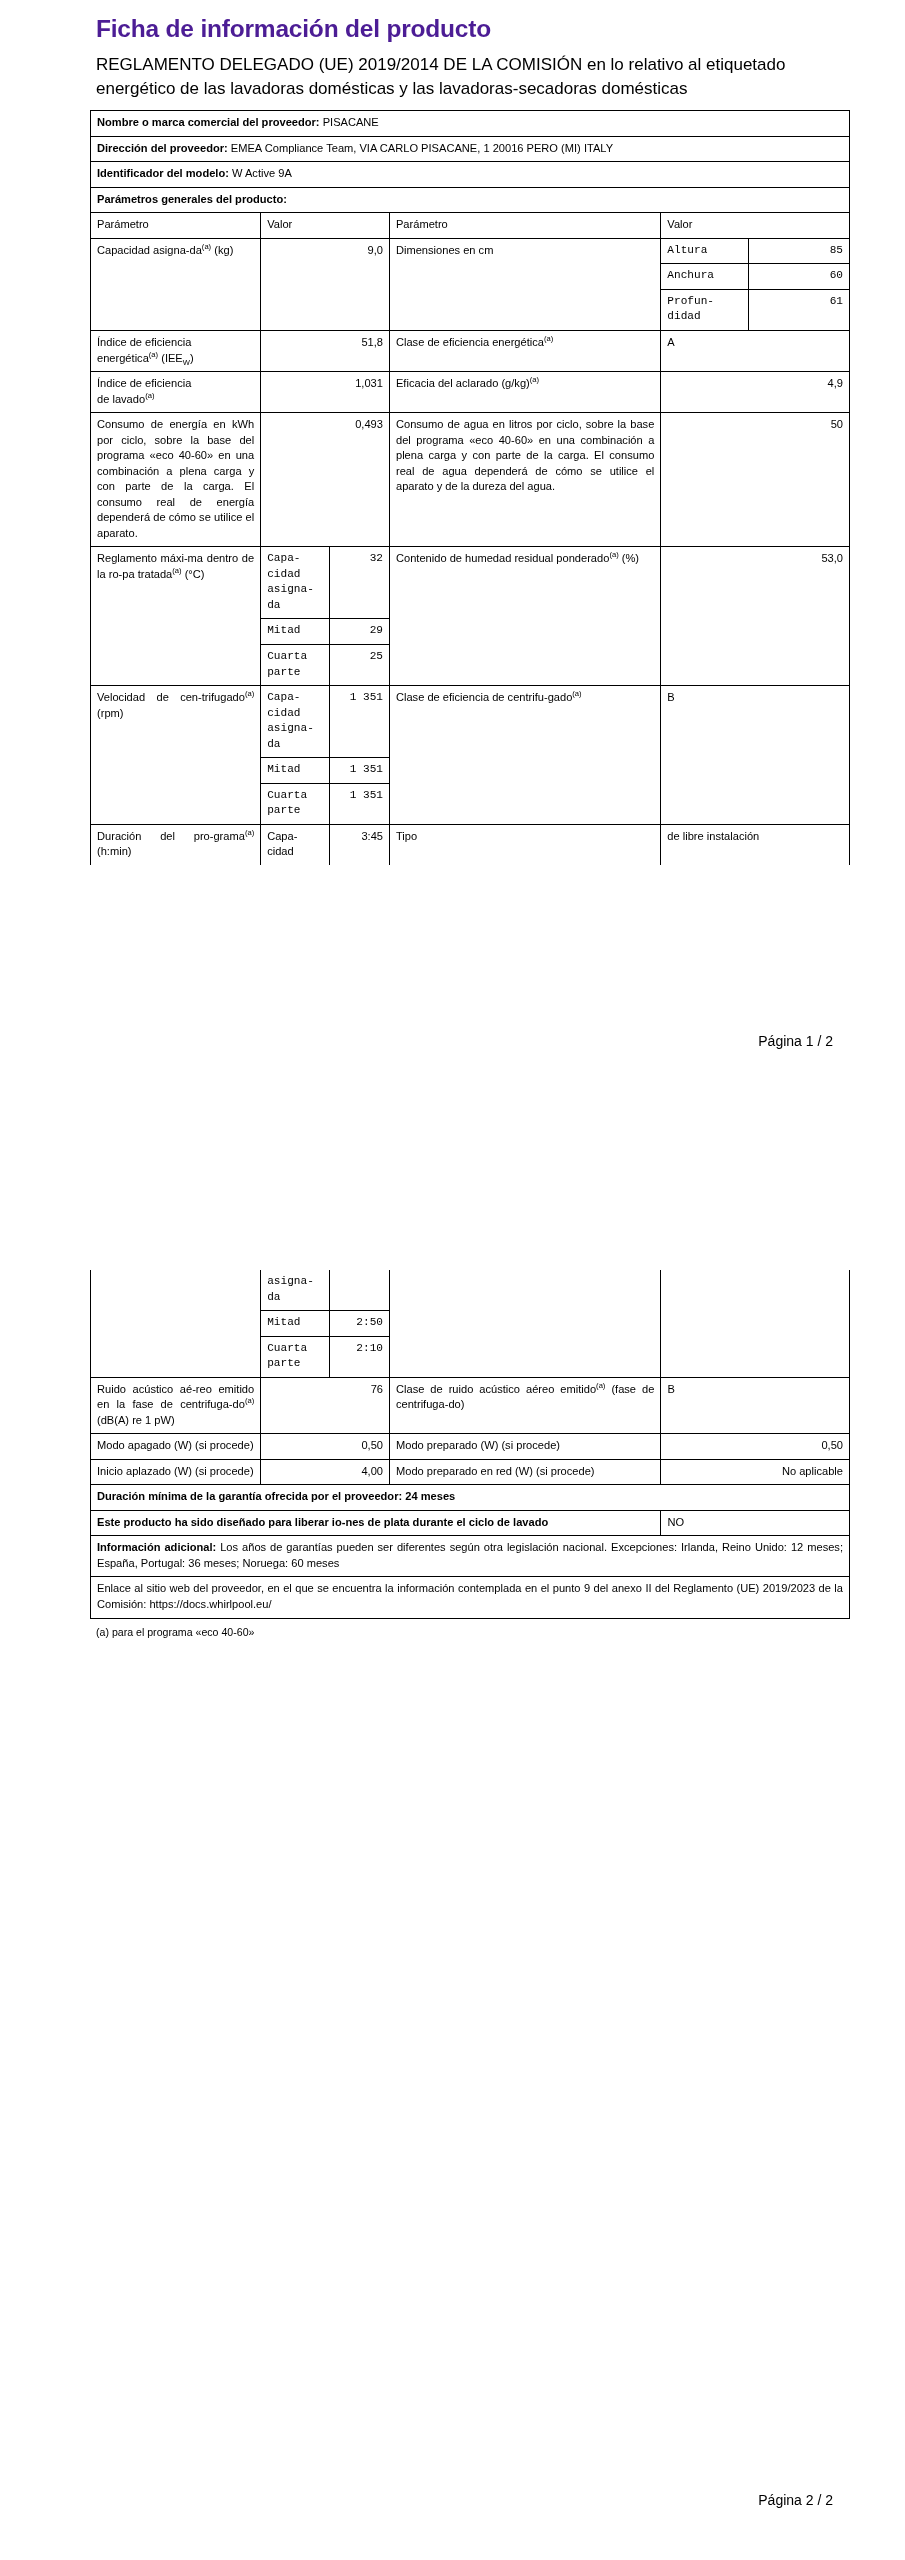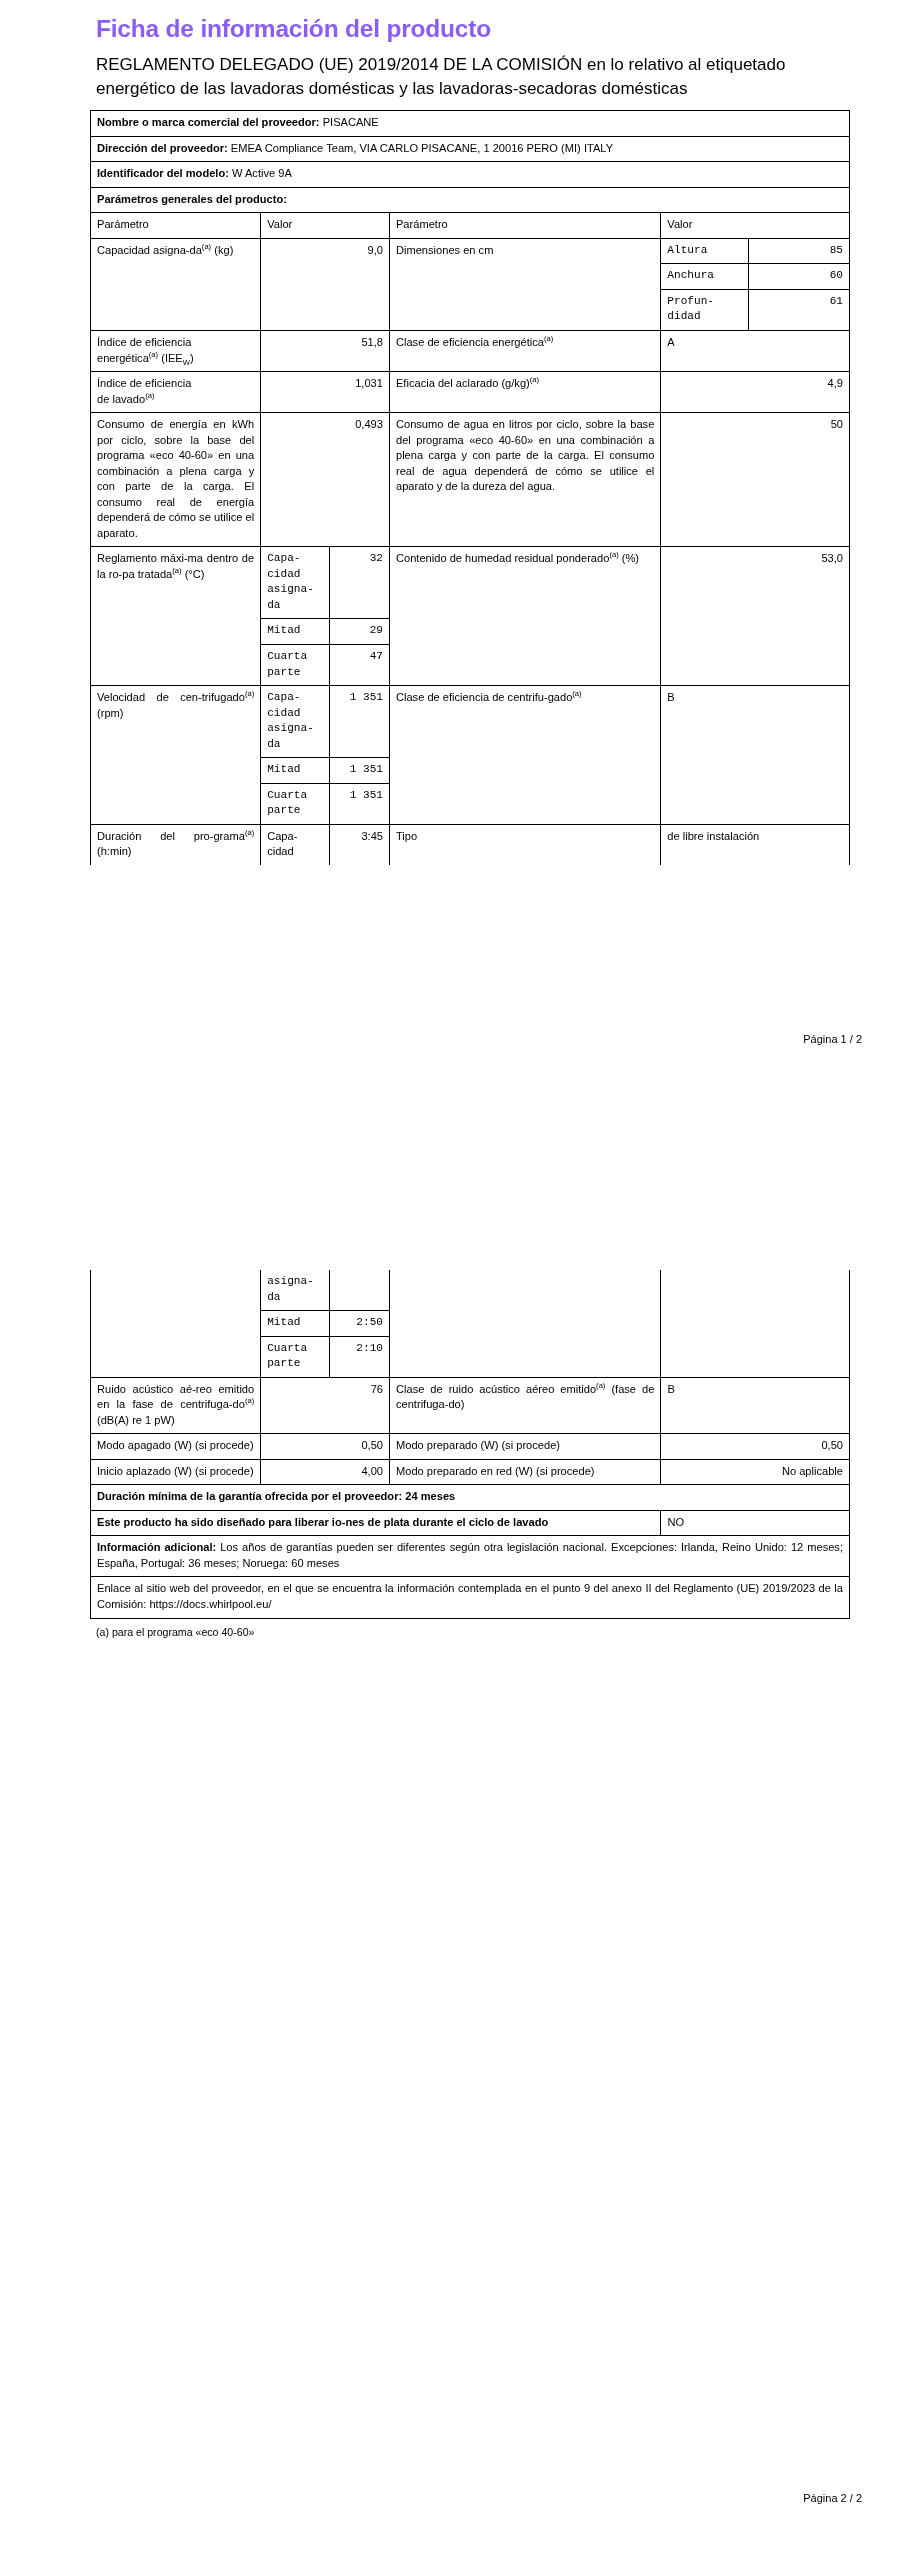--- a/index.html
+++ b/index.html
@@ -19,21 +19,21 @@
   }
   .page1 { height: 1270px; }
   .page2 { height: 1290px; }
 
   .sheet {
     margin: 0 55px 0 90px;
   }
 
   
   .doc-title {
-    color: #8b5cf6;
+    color: #4c1d95;
     font-size: 24.5px;
     font-weight: bold;
     letter-spacing: -0.2px;
     padding: 16px 0 10px 6px;
     line-height: 1.1;
   }
   .intro {
     padding: 0 6px 9px 6px;
     font-size: 17px;
     line-height: 1.42;
@@ -92,22 +92,22 @@
   table.sub tr:last-child td { border-bottom: none; }
 
   .cellwrap { padding: 0 !important; }
 
   .footnote {
     padding: 7px 6px 0 6px;
     font-size: 10.6px;
   }
   .pagenum {
     position: absolute;
-    right: 43px;
-    font-size: 11px;
+    right: 72px;
+    font-size: 14px;
     color: #000;
   }
   .pagenum.p1 { top: 1033px; }
   .pagenum.p2 { top: 1222px; }
 </style>
 </head>
 <body>
 
 <div class="page page1">
   <div class="sheet">
@@ -232,21 +232,21 @@
                   <tr>
               <td>Capa-<br>cidad asigna-<br>da</td>
               <td class="right" style="border-left:1px solid #000">32</td>
             </tr>
             <tr>
               <td>Mitad</td>
               <td class="right" style="border-left:1px solid #000">29</td>
             </tr>
             <tr>
               <td>Cuarta<br>parte</td>
-              <td class="right" style="border-left:1px solid #000">47</td>
+              <td class="right" style="border-left:1px solid #000">25</td>
             </tr>
           </tbody>
               </table>
         </td>
         <td>
           <span>Contenido de humedad residual ponderado</span><sup>(a)</sup>
           <span>(%)</span>
         </td>
         <td colspan="2" class="right">53,0</td>
       </tr>

